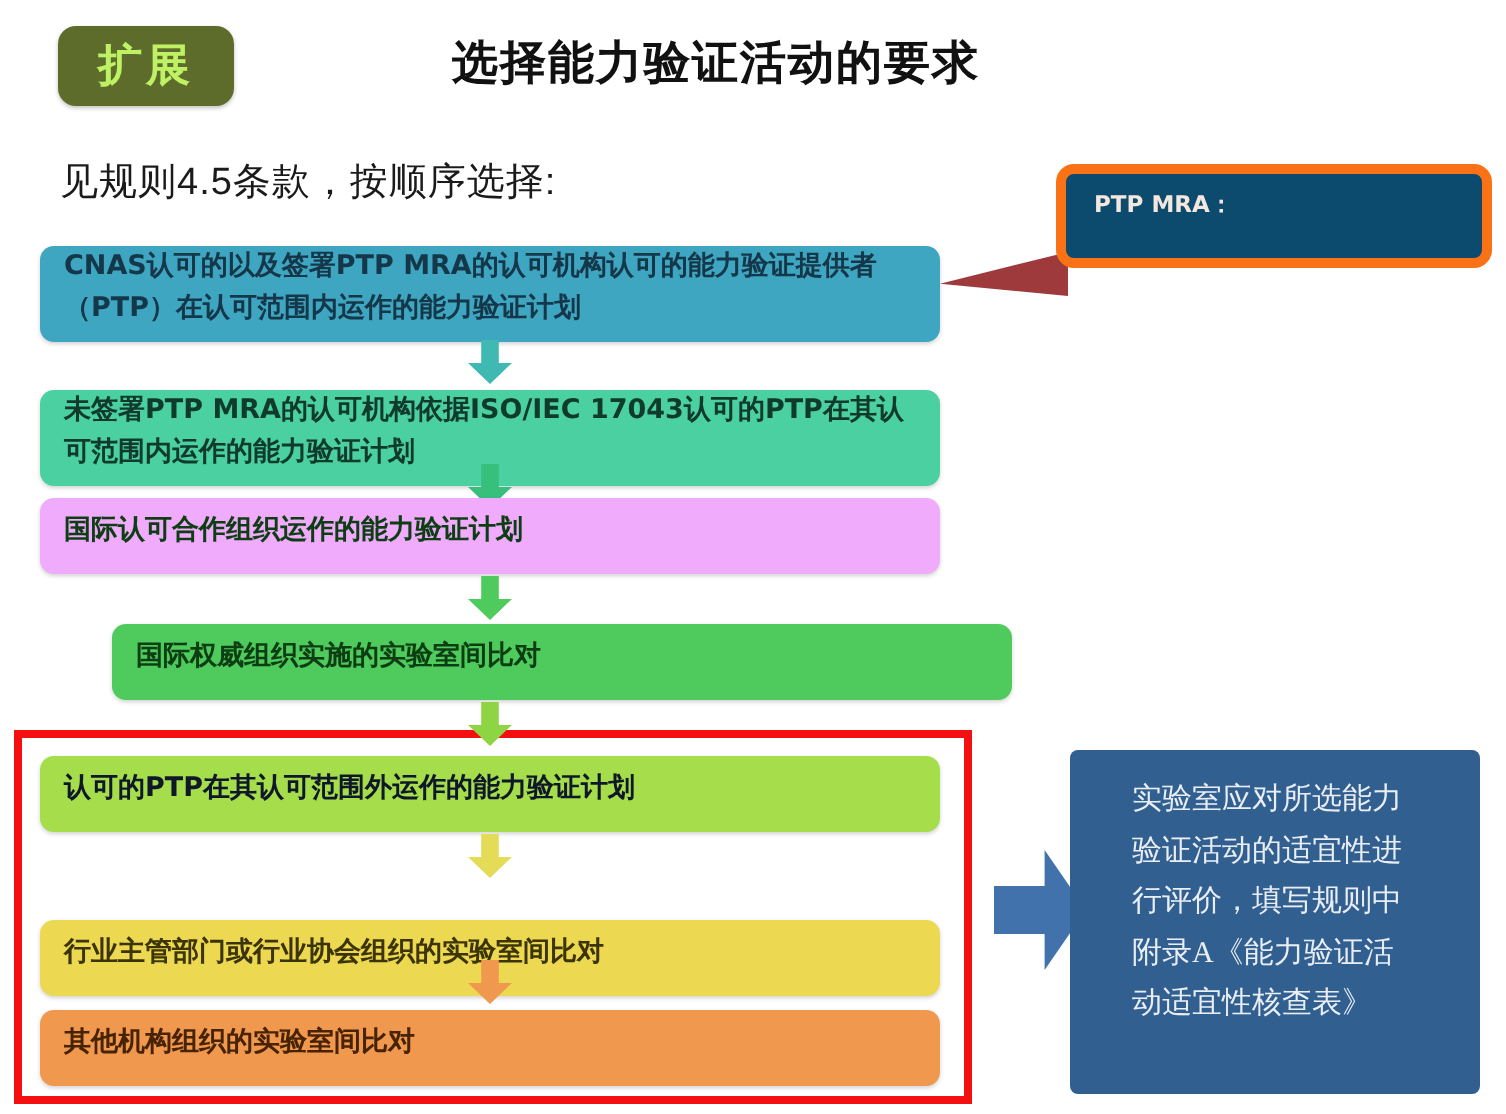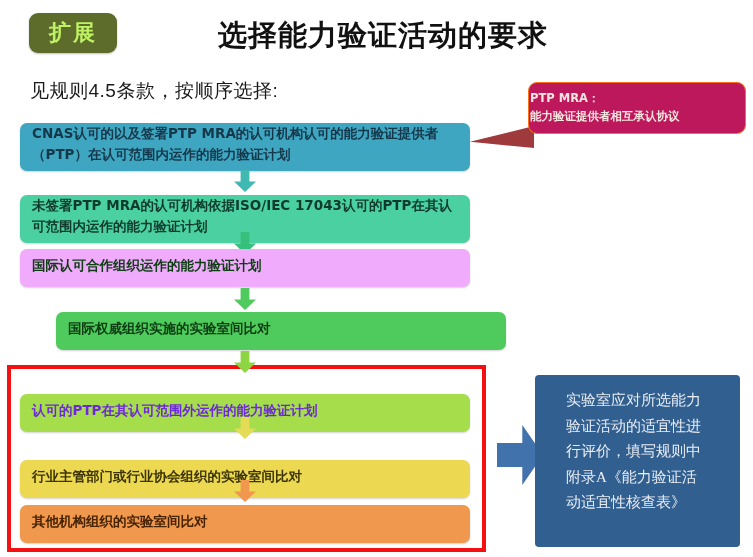--- a/index.html
+++ b/index.html
@@ -29,25 +29,25 @@
     font-size: 22px;
     font-weight: bold;
     letter-spacing: 2px;
     display: flex;
     align-items: center;
     justify-content: center;
     box-shadow: 0 1px 2px rgba(0,0,0,.25);
   }
   #page-title {
     position: absolute;
-    left: 198px;
+    left: 173px;
     top: 16px;
     width: 370px;
     text-align: center;
-    font-size: 29px;
+    font-size: 23px;
     font-weight: bold;
     letter-spacing: 1px;
     color: #111111;
     font-family: "DejaVu Sans", "Liberation Sans", sans-serif;
   }
   #subtitle {
     position: absolute;
     left: 30px;
     top: 78px;
     font-size: 19px;
@@ -69,21 +69,21 @@
     font-weight: bold;
     font-family: "DejaVu Sans", "Liberation Sans", sans-serif;
     display: flex;
     align-items: center;
     box-shadow: 0 1px 2px rgba(0,0,0,.18);
   }
   #flow-box-1 { top: 123px; height: 48px; background: #3fa6c1; color: #15374a; }
   #flow-box-2 { top: 195px; height: 48px; background: #4ad0a1; color: #0f3a2c; }
   #flow-box-3 { top: 249px; height: 38px; background: #f0abfc; color: #0d3d12; }
   #flow-box-4 { top: 312px; height: 38px; background: #4ecb5c; color: #0d3d12; margin-left: 36px; }
-  #flow-box-5 { top: 378px; height: 38px; background: #a5dd4b; color: #6d28d9; margin-top: 16px; }
+  #flow-box-5 { top: 378px; height: 38px; background: #a5dd4b; color: #0f172a; }
   #flow-box-6 { top: 441px; height: 38px; background: #ecd851; color: #3c3405; margin-top: 19px; }
   #flow-box-7 { top: 505px; height: 38px; background: #f0984e; color: #472303; }
 
   
   .down-arrow {
     position: absolute;
     left: 234px;
     width: 22px;
     height: 22px;
     clip-path: polygon(30% 0%, 70% 0%, 70% 52%, 100% 52%, 50% 100%, 0% 52%, 30% 52%);
@@ -108,28 +108,28 @@
   }
 
   
   #callout-ptp-mra {
     position: absolute;
     left: 528px;
     top: 82px;
     width: 218px;
     height: 52px;
     box-sizing: border-box;
-    background: #be185d;
-    border: 1px solid #f97316;
+    background: #0c4a6e;
+    border: 5px solid #f97316;
     border-radius: 9px;
     color: #f4e7df;
     font-size: 11.5px;
     font-weight: bold;
     line-height: 1.6;
-    padding: 6px 1px;
+    padding: 6px 14px;
     font-family: "DejaVu Sans", "Liberation Sans", sans-serif;
   }
   #callout-tail {
     position: absolute;
     left: 470px;
     top: 126px;
     width: 64px;
     height: 22px;
     background: #9e3a3c;
     clip-path: polygon(0% 72%, 100% 0%, 100% 100%);
@@ -166,21 +166,20 @@
 </head>
 <body>
 
 <div id="badge-extension">扩展</div>
 <div id="page-title">选择能力验证活动的要求</div>
 <div id="subtitle">见规则4.5条款，按顺序选择:</div>
 
 <div id="callout-tail"></div>
 <div id="callout-ptp-mra">
   <div>PTP MRA：</div>
-  <div>能力验证提供者相互承认协议</div>
 </div>
 
 <div id="red-highlight"></div>
 
 <div class="flow-box" id="flow-box-1">CNAS认可的以及签署PTP MRA的认可机构认可的能力验证提供者（PTP）在认可范围内运作的能力验证计划</div>
 <div class="down-arrow" id="arrow-1"></div>
 
 <div class="flow-box" id="flow-box-2">未签署PTP MRA的认可机构依据ISO/IEC 17043认可的PTP在其认可范围内运作的能力验证计划</div>
 <div class="down-arrow" id="arrow-2"></div>
 

